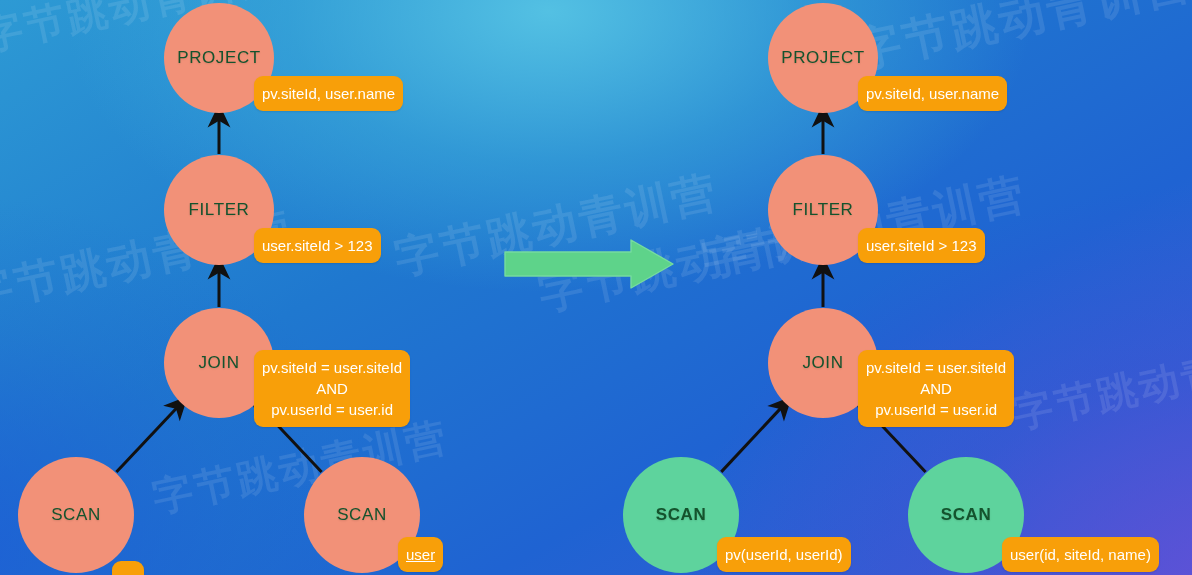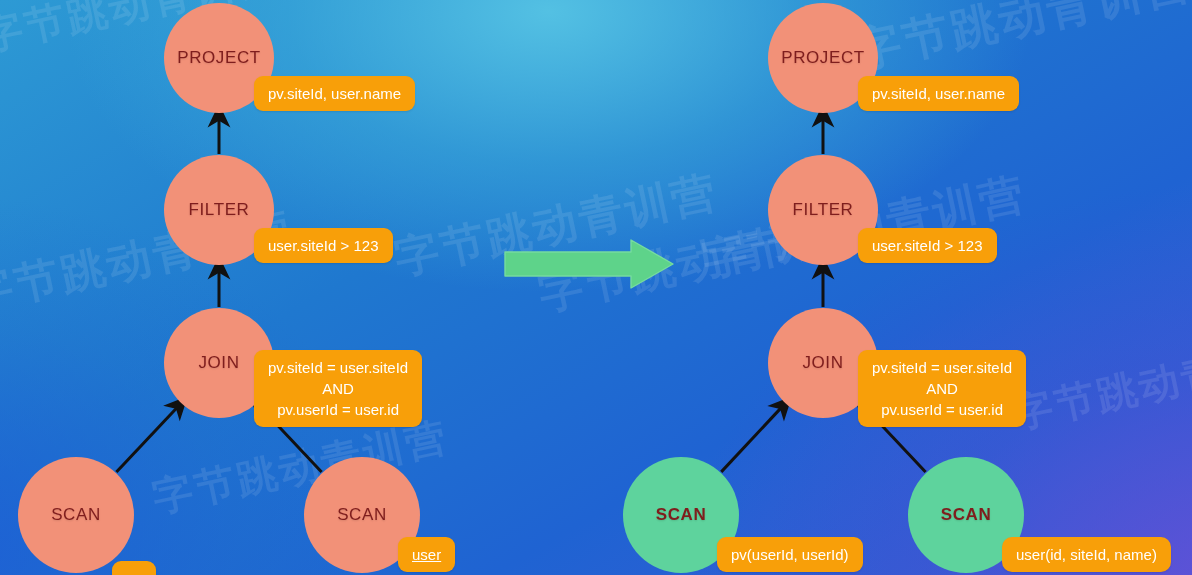--- a/index.html
+++ b/index.html
@@ -51,37 +51,37 @@
   }
 
   svg.edges { position:absolute; left:0; top:0; width:1192px; height:575px; }
 
   .node {
     position:absolute;
     border-radius:50%;
     display:flex;
     align-items:center;
     justify-content:center;
-    color:#7f1d1d;
+    color:#14532d;
     font-size:17px;
     letter-spacing:0.6px;
     text-shadow:0 1px 2px rgba(0,0,0,0.12);
   }
   .node.salmon { background:#f29178; }
   .node.green  { background:#5ed39d; font-weight:bold; }
 
   .chip {
     position:absolute;
     background:#f89f09;
     color:#ffffff;
     border-radius:9px;
     font-size:15px;
     line-height:21px;
     text-align:center;
-    padding:7px 14px;
+    padding:7px 8px;
     white-space:pre;
     box-shadow:0 1px 2px rgba(0,0,0,0.10);
   }
   .arrow-big { position:absolute; }
 </style>
 </head>
 <body>
 
 <div id="stage">
 
@@ -157,16 +157,16 @@
       <div class="chip" style="left: 858px; top: 350px;">pv.siteId = user.siteId
 AND
 pv.userId = user.id</div>
       <div class="node green" style="left: 623px; top: 457px; width: 116px; height: 116px;">
         <span>SCAN</span>
       </div>
       <div class="chip" style="left: 717px; top: 537px;">pv(userId, userId)</div>
       <div class="node green" style="left: 908px; top: 457px; width: 116px; height: 116px;">
         <span>SCAN</span>
       </div>
-      <div class="chip" style="left: 1002px; top: 537px; border-radius: 10px;">user(id, siteId, name)</div>
+      <div class="chip" style="left: 1002px; top: 537px;">user(id, siteId, name)</div>
     </div>
 
 </div>
 
 </body></html>

